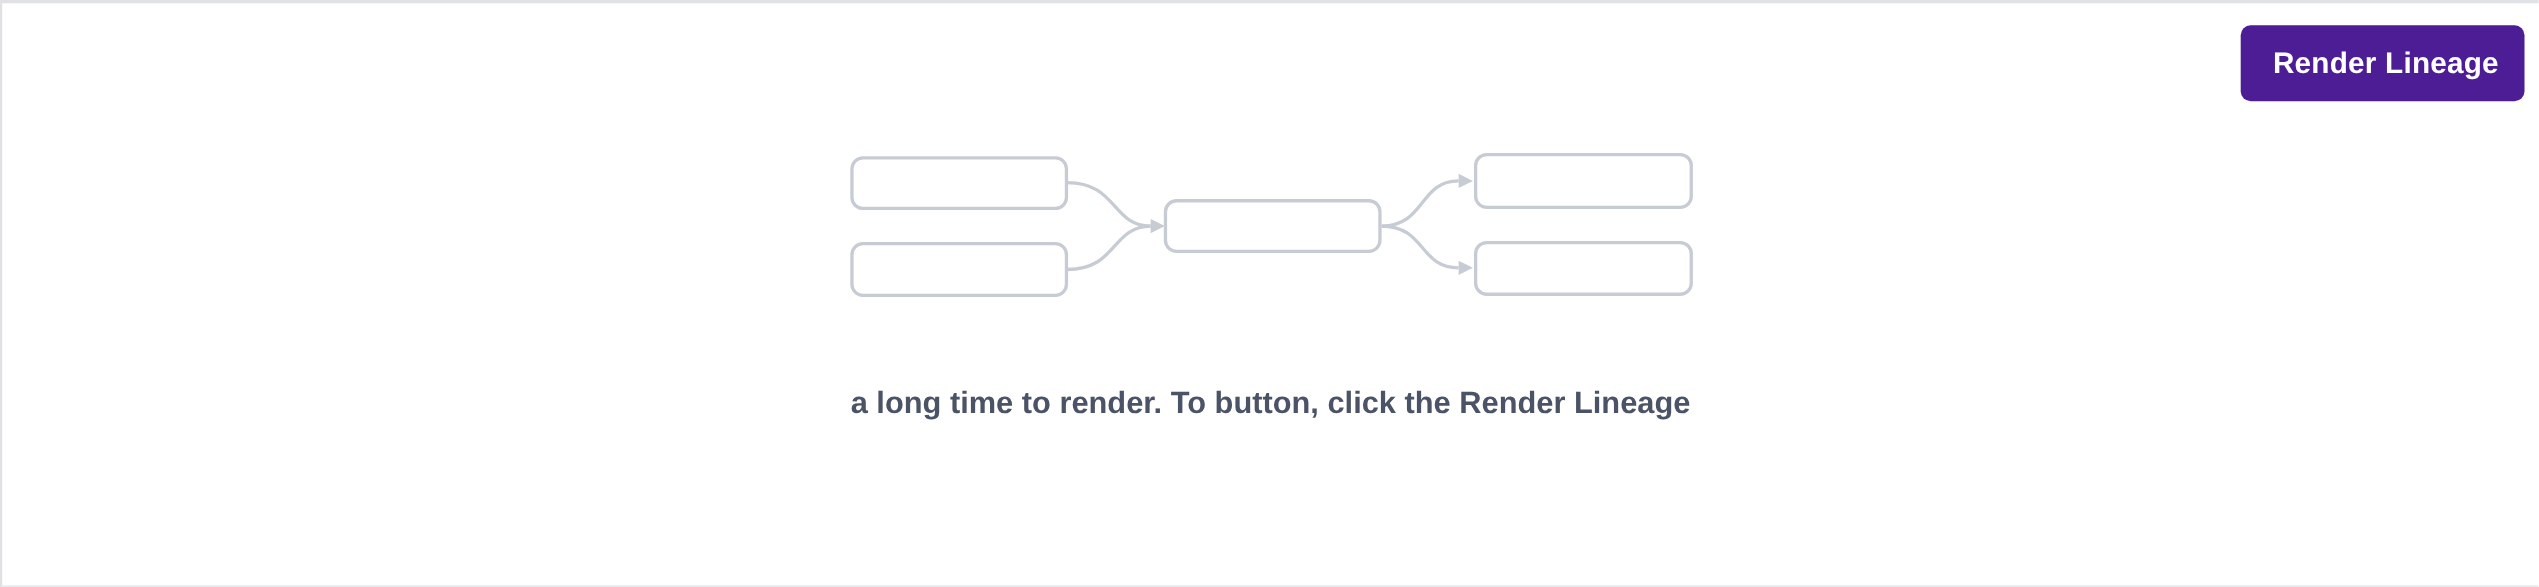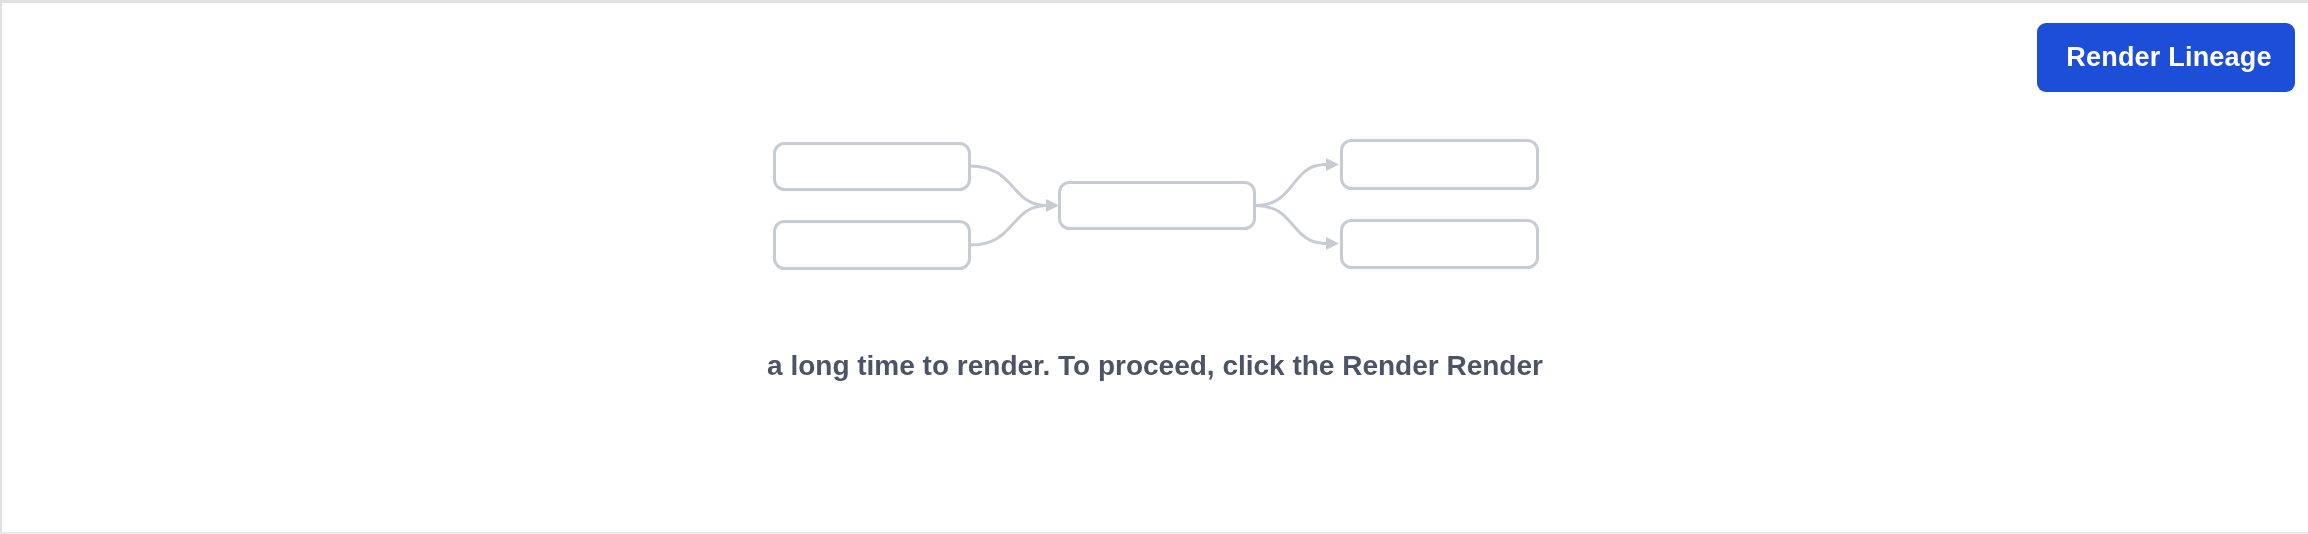--- a/index.html
+++ b/index.html
@@ -23,21 +23,21 @@
     border-bottom: 2px solid #e9eaec;
     box-sizing: border-box;
     background: #ffffff;
   }
   .render-btn {
     position: absolute;
     top: 20px;
     right: 13px;
     width: 258px;
     height: 69px;
-    background: #1d4ed8;
+    background: #4c1d95;
     color: #ffffff;
     font-family: "Liberation Sans", sans-serif;
     font-size: 27px;
     font-weight: 700;
     border: none;
     border-radius: 9px;
     cursor: pointer;
     letter-spacing: 0.2px;
     padding-left: 12px;
   }
@@ -90,18 +90,18 @@
 
           <rect x="4.5" y="7.5" width="195" height="46" rx="10"></rect>
           <rect x="4.5" y="85.5" width="195" height="47" rx="10"></rect>
           <rect x="289.5" y="46.5" width="195" height="46" rx="10"></rect>
           <rect x="571.5" y="4.5" width="196" height="48" rx="10"></rect>
           <rect x="571.5" y="84.5" width="196" height="47" rx="10"></rect>
         </g>
       </svg>
 
       <div class="message">
-        <div>a long time to render. To proceed, click the Render Render</div>
+        <div>a long time to render. To button, click the Render Lineage</div>
       </div>
 
     </div>
   </div>
 </div>
 
 </body></html>

